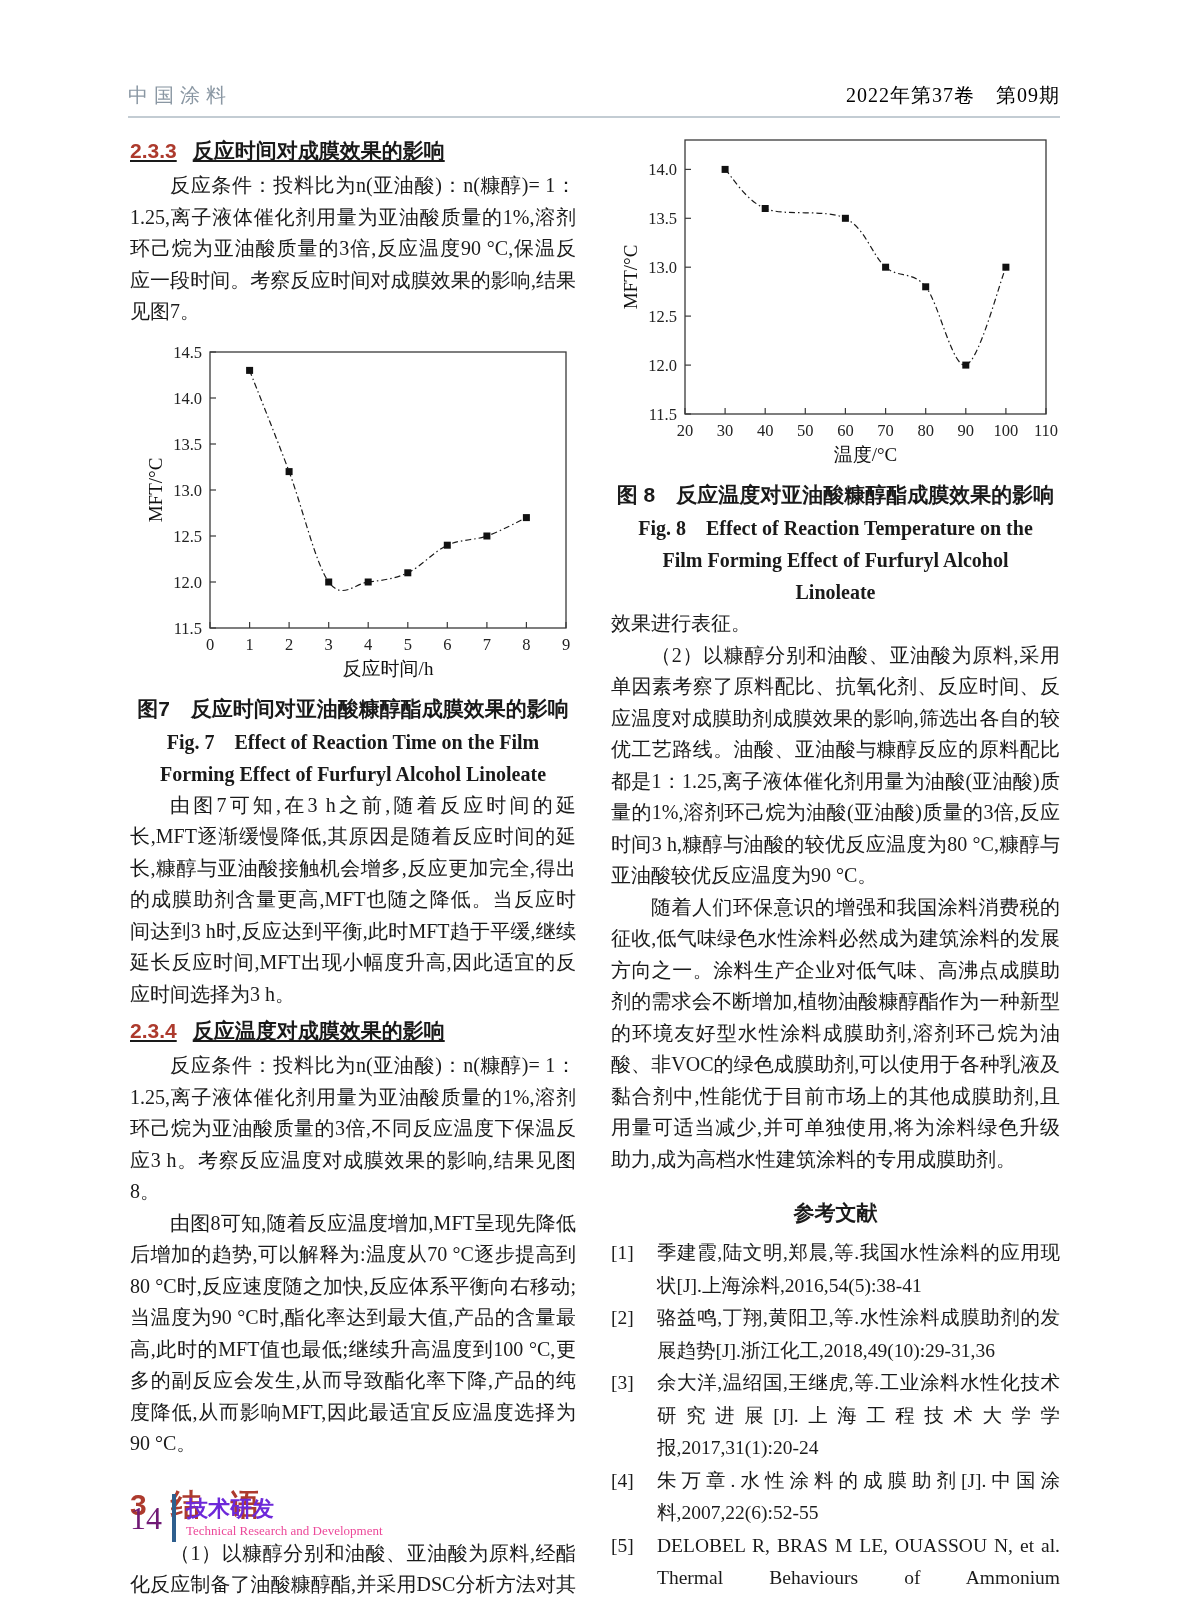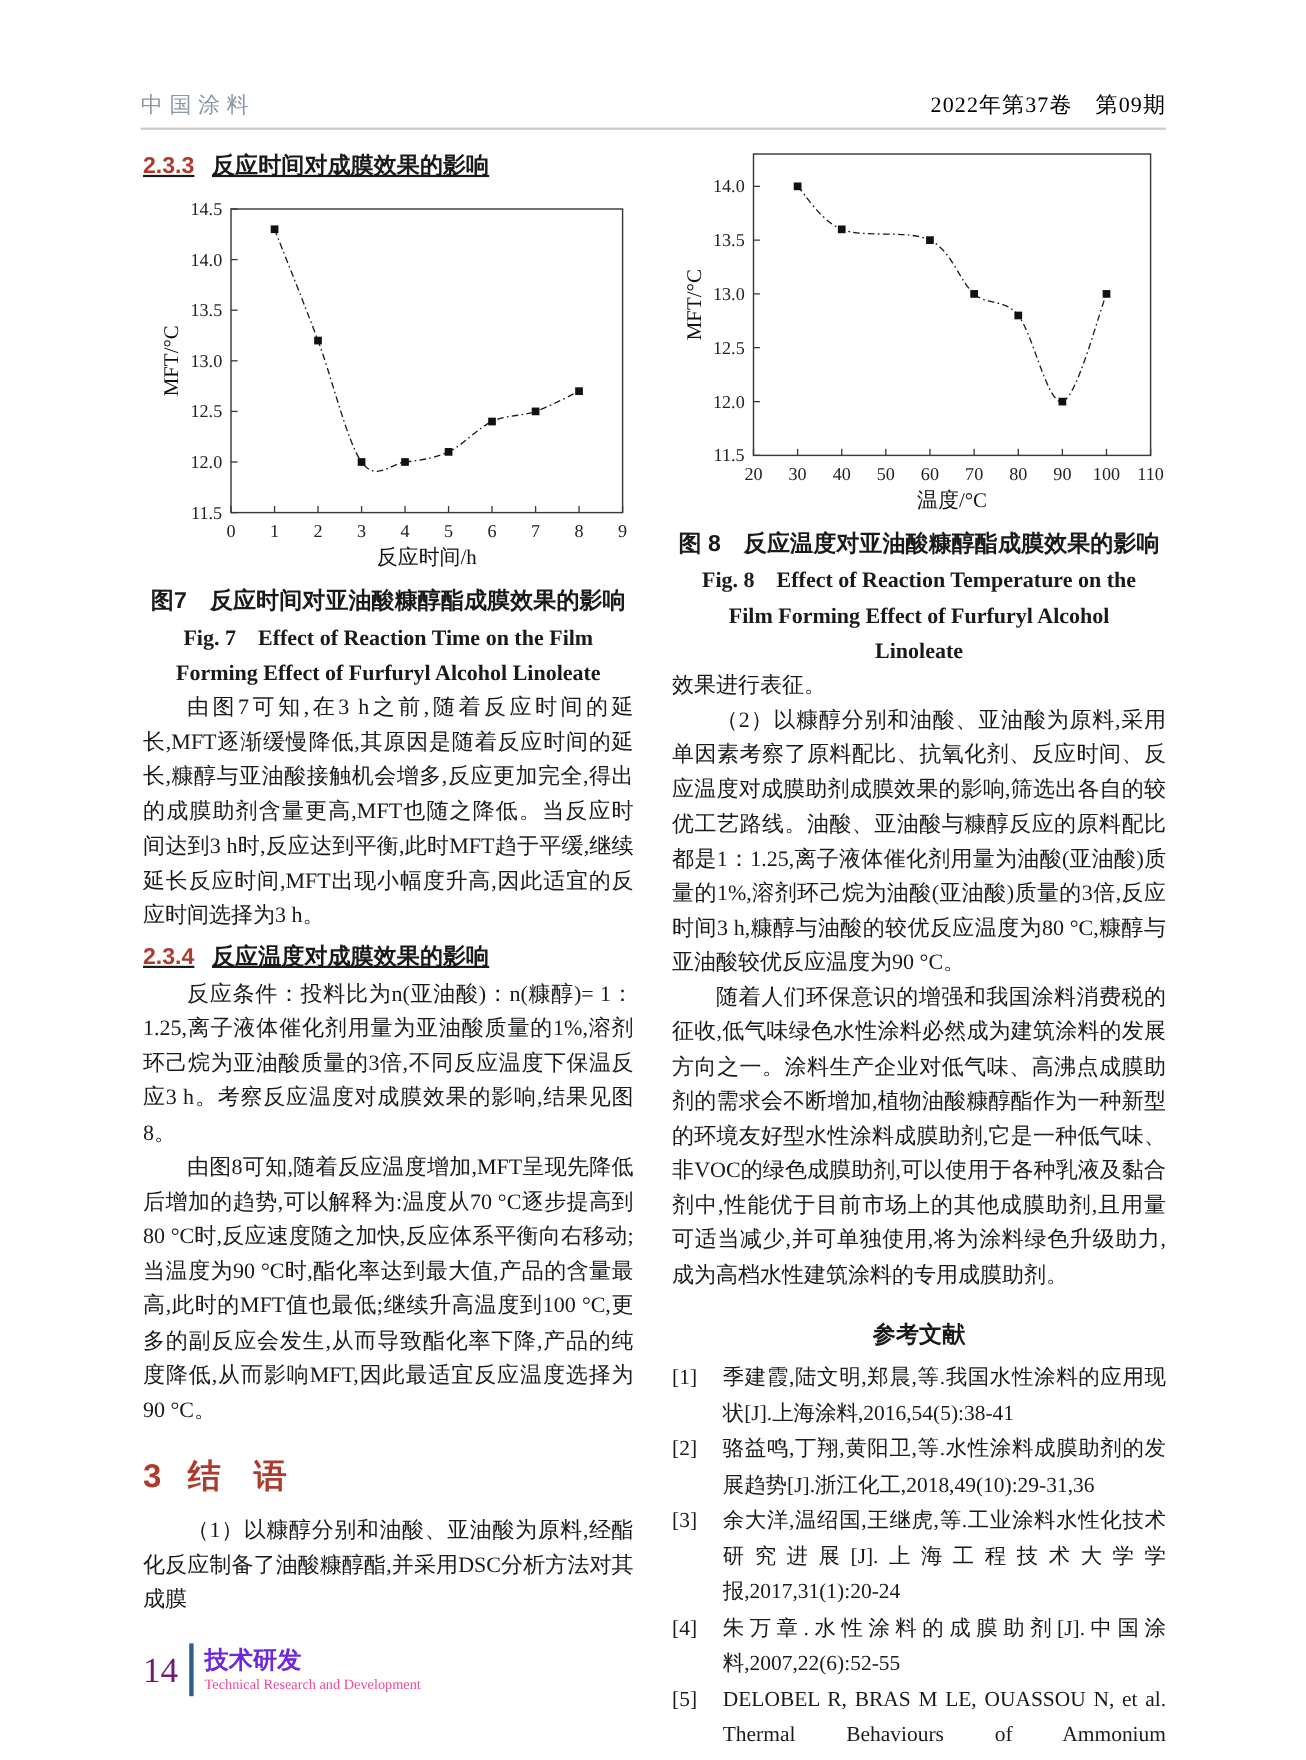--- a/index.html
+++ b/index.html
@@ -58,20 +58,21 @@
 
   <div class="header">
     <span class="journal-name">中国涂料</span>
     <span class="issue-info">2022年第37卷　第09期</span>
   </div>
 
   <div class="col-left">
     <div class="subhead">
       <span class="num">2.3.3</span><span>反应时间对成膜效果的影响</span>
     </div>
+    <p class="body">反应条件：投料比为n(亚油酸)：n(糠醇)= 1：1.25,离子液体催化剂用量为亚油酸质量的1%,溶剂环己烷为亚油酸质量的3倍,反应温度90 °C,保温反应一段时间。考察反应时间对成膜效果的影响,结果见图7。</p>
 
     <div class="figure">
       <svg class="chart" viewBox="0 0 446 350" width="446" height="350">
           <rect x="80" y="14" width="356" height="276" fill="none" stroke="#3a3a3a" stroke-width="1.3"></rect>
           <line x1="80" y1="290" x2="80" y2="284" stroke="#3a3a3a" stroke-width="1.2"></line>
           <text class="tick" x="80" y="312" text-anchor="middle">0</text>
           <line x1="119.6" y1="290" x2="119.6" y2="284" stroke="#3a3a3a" stroke-width="1.2"></line>
           <text class="tick" x="119.6" y="312" text-anchor="middle">1</text>
           <line x1="159.1" y1="290" x2="159.1" y2="284" stroke="#3a3a3a" stroke-width="1.2"></line>
           <text class="tick" x="159.1" y="312" text-anchor="middle">2</text>
@@ -179,21 +180,21 @@
           <rect x="391.4" y="133.7" width="7" height="7" fill="#111"></rect>
           <text class="axlabel" x="254.5" y="331" text-anchor="middle">温度/°C</text>
           <text class="axlabel" transform="translate(26,147) rotate(-90)" text-anchor="middle">MFT/°C</text>
         </svg>
       <div class="cap-cn">图 8　反应温度对亚油酸糠醇酯成膜效果的影响</div>
       <div class="cap-en">Fig. 8　Effect of Reaction Temperature on the Film Forming Effect of Furfuryl Alcohol Linoleate</div>
     </div>
 
     <p class="body noindent mt20">效果进行表征。</p>
     <p class="body">（2）以糠醇分别和油酸、亚油酸为原料,采用单因素考察了原料配比、抗氧化剂、反应时间、反应温度对成膜助剂成膜效果的影响,筛选出各自的较优工艺路线。油酸、亚油酸与糠醇反应的原料配比都是1：1.25,离子液体催化剂用量为油酸(亚油酸)质量的1%,溶剂环己烷为油酸(亚油酸)质量的3倍,反应时间3 h,糠醇与油酸的较优反应温度为80 °C,糠醇与亚油酸较优反应温度为90 °C。</p>
-    <p class="body">随着人们环保意识的增强和我国涂料消费税的征收,低气味绿色水性涂料必然成为建筑涂料的发展方向之一。涂料生产企业对低气味、高沸点成膜助剂的需求会不断增加,植物油酸糠醇酯作为一种新型的环境友好型水性涂料成膜助剂,它是一种低气味、非VOC的绿色成膜助剂,可以使用于各种乳液及黏合剂中,性能优于目前市场上的其他成膜助剂,且用量可适当减少,并可单独使用,将为涂料绿色升级助力,成为高档水性建筑涂料的专用成膜助剂。</p>
+    <p class="body">随着人们环保意识的增强和我国涂料消费税的征收,低气味绿色水性涂料必然成为建筑涂料的发展方向之一。涂料生产企业对低气味、高沸点成膜助剂的需求会不断增加,植物油酸糠醇酯作为一种新型的环境友好型水性涂料成膜助剂,溶剂环己烷为油酸、非VOC的绿色成膜助剂,可以使用于各种乳液及黏合剂中,性能优于目前市场上的其他成膜助剂,且用量可适当减少,并可单独使用,将为涂料绿色升级助力,成为高档水性建筑涂料的专用成膜助剂。</p>
 
     <div class="refs-title">参考文献</div>
 
     <div class="ref">
       <span class="ref-num">[1]</span>
       <span class="ref-text">季建霞,陆文明,郑晨,等.我国水性涂料的应用现状[J].上海涂料,2016,54(5):38-41</span>
     </div>
     <div class="ref">
       <span class="ref-num">[2]</span>
       <span class="ref-text">骆益鸣,丁翔,黄阳卫,等.水性涂料成膜助剂的发展趋势[J].浙江化工,2018,49(10):29-31,36</span>

